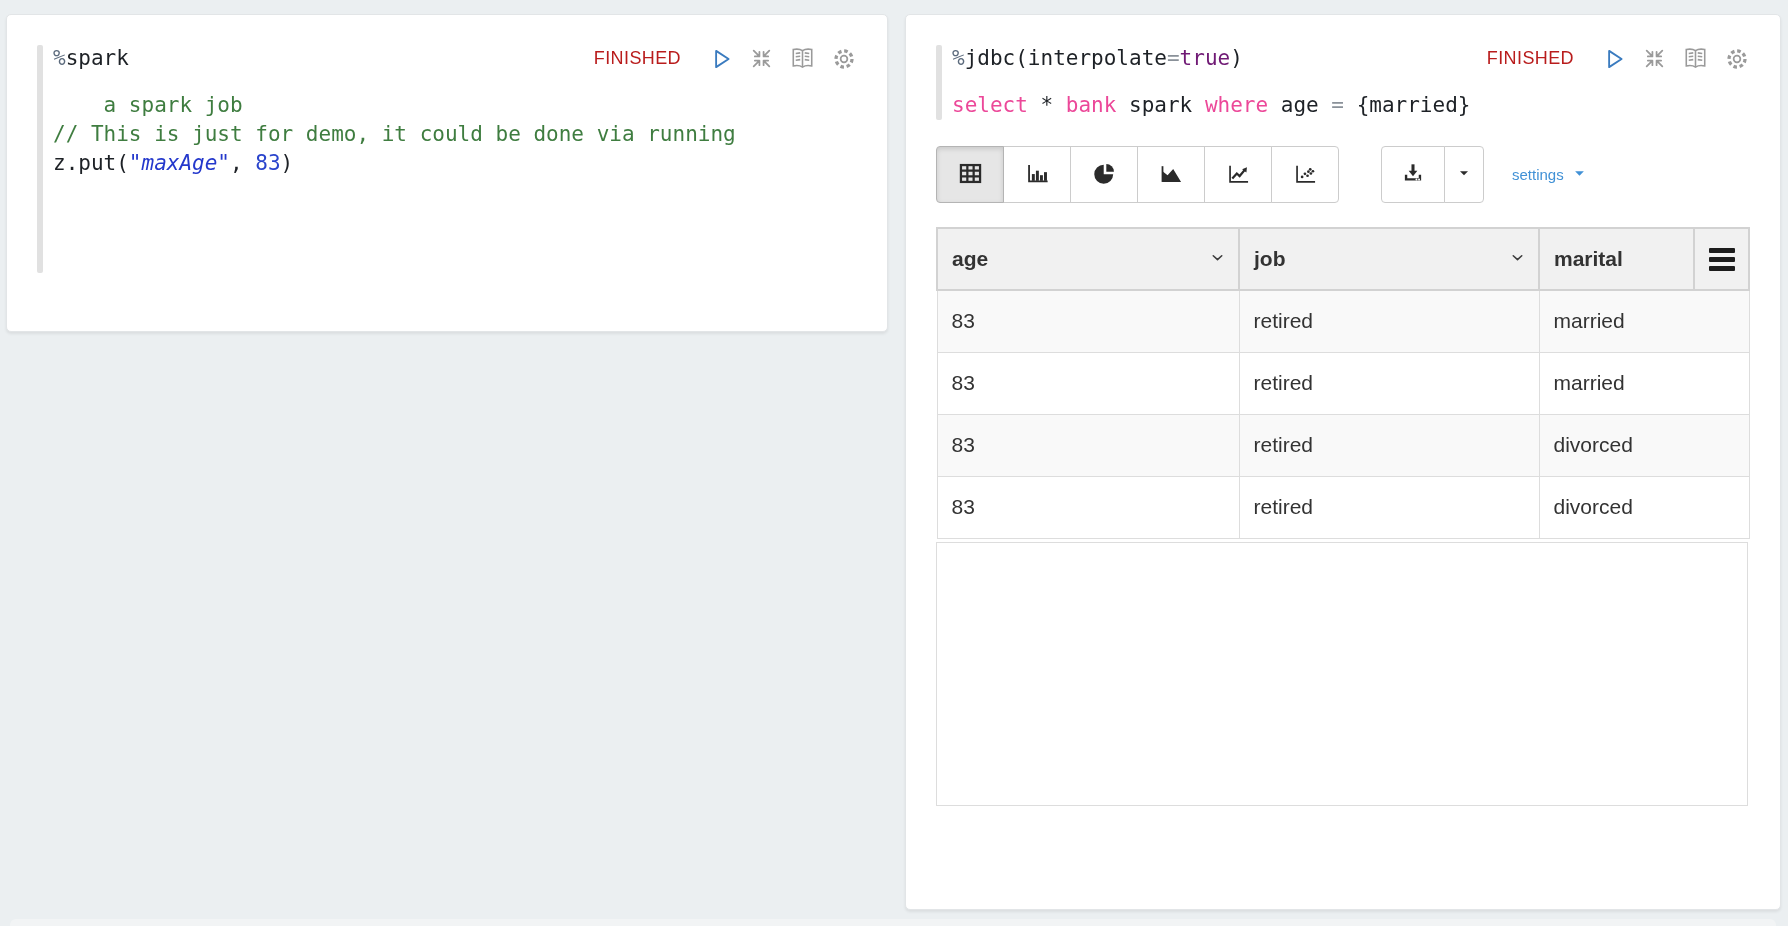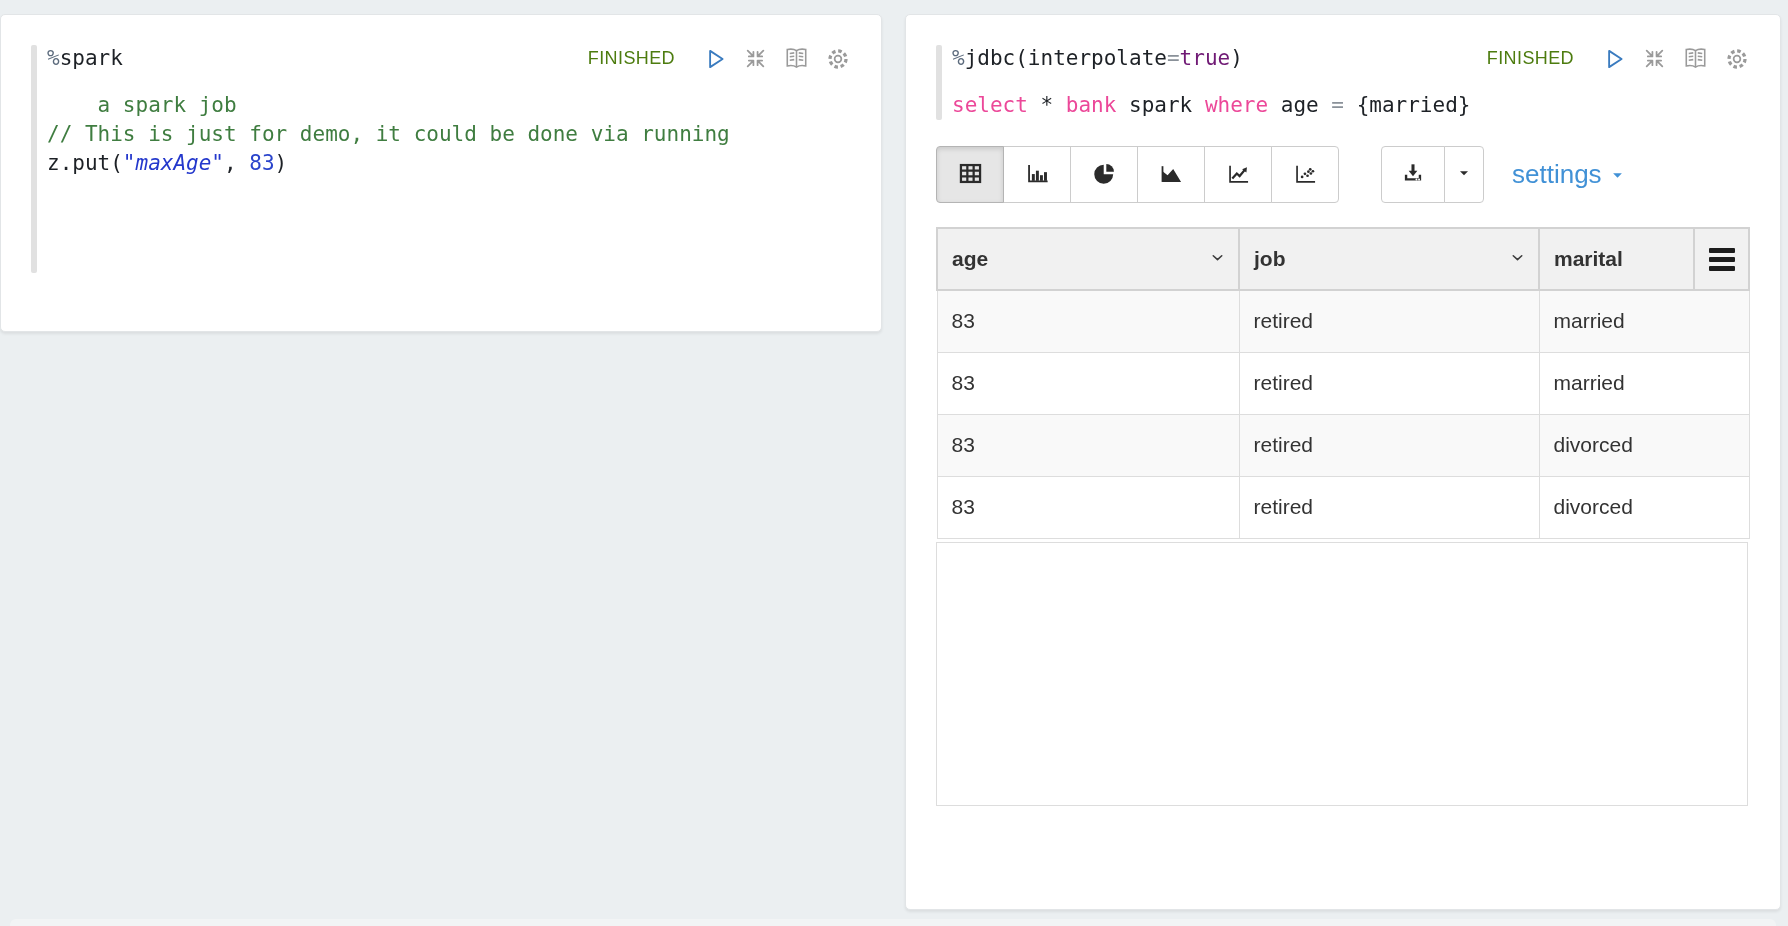--- a/index.html
+++ b/index.html
@@ -10,21 +10,21 @@
     position: relative;
   }
   .card {
     position: absolute;
     background: #ffffff;
     border: 1px solid #e2e5e7;
     border-radius: 5px;
     box-shadow: 0 2px 3px rgba(0,0,0,0.07);
     padding: 28px 30px;
   }
-  .card-left  { left: 0;   top: 14px; width: 882px; height: 318px; }
+  .card-left  { left: 6px;   top: 14px; width: 882px; height: 318px; }
   .card-right { left: 905px; top: 14px; width: 876px; height: 896px; }
 
   
   .editor { position: relative; padding-left: 16px; }
   .editor::before {
     content: ""; position: absolute; left: 0; top: 2px; bottom: 0;
     width: 6px; background: #e1e1e1; border-radius: 2px;
   }
   .card-left .editor { min-height: 230px; }
 
@@ -41,21 +41,21 @@
   .tok-cmt   { color: #3f7d40; }
   .tok-str   { color: #2438cc; font-style: italic; }
   .tok-num   { color: #2a44cc; }
   .tok-kw    { color: #ec4899; }
   .tok-op    { color: #8a9199; }
   .tok-bool  { color: #701a75; }
 
   
   .controls { display: flex; align-items: center; gap: 14px; padding-top: 2px; }
   .status {
-    color: #4d7c0f; font-size: 18px; letter-spacing: 0.4px;
+    color: #b91c1c; font-size: 18px; letter-spacing: 0.4px;
     margin-right: 12px; font-weight: 400;
   }
   .icon-btn {
     background: none; border: none; cursor: pointer;
     width: 27px; height: 27px; display: inline-flex;
     align-items: center; justify-content: center; padding: 0;
   }
   .icon-btn svg { display: block; }
 
   
@@ -70,21 +70,21 @@
   .btn-group .viz-btn:first-child { margin-left: 0; border-radius: 4px 0 0 4px; }
   .btn-group .viz-btn:last-child  { border-radius: 0 4px 4px 0; }
   .viz-btn.active {
     background: #e6e6e6; border-color: #b4b4b4;
     box-shadow: inset 0 2px 5px rgba(0,0,0,0.13); z-index: 1;
   }
   .dl-group { margin-left: 42px; }
   .dl-main  { width: 64px; }
   .dl-caret { width: 40px; }
   .settings-link {
-    margin-left: 28px; color: #4191d6; font-size: 26px;
+    margin-left: 28px; color: #4191d6; font-size: 15px;
     text-decoration: none; display: inline-flex; align-items: center; gap: 8px;
     cursor: pointer;
   }
 
   
   .result-wrap { margin-top: 24px; width: 812px; }
   table.rtable {
     border-collapse: collapse; table-layout: fixed; width: 812px;
     font-size: 21px; color: #333;
   }

